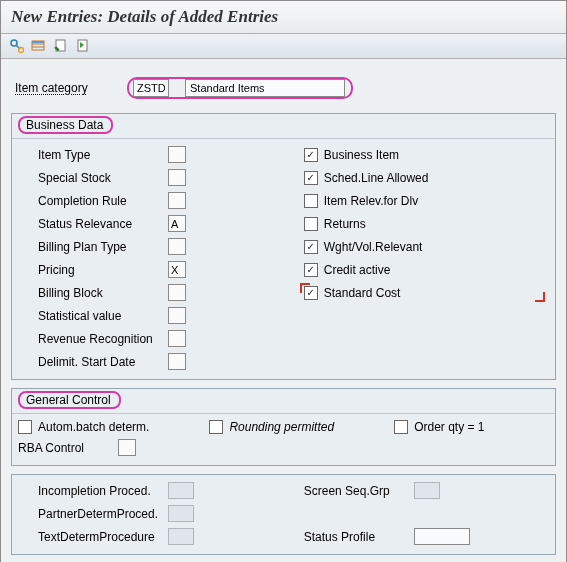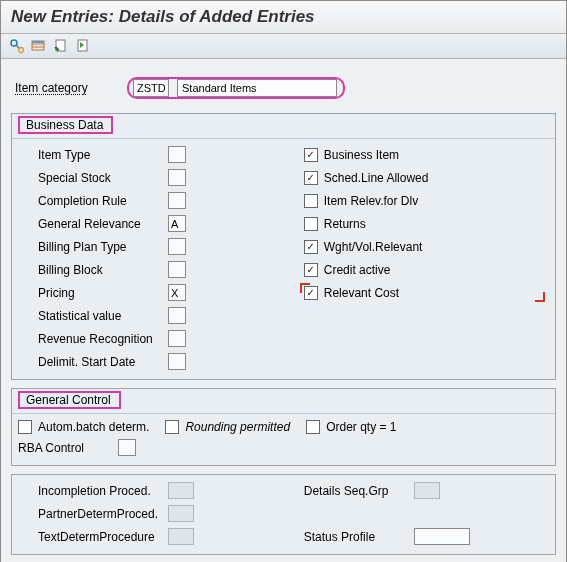--- a/index.html
+++ b/index.html
@@ -1,44 +1,44 @@
 <!DOCTYPE html>
 <html><head>
 <meta charset="utf-8">
 <style>
   * { box-sizing: border-box; margin: 0; padding: 0; }
   body { font-family: Arial, sans-serif; font-size: 12px; background: #f5f5f5; width: 567px; }
   .window { border: 1px solid #8c8c8c; background: #eef1f4; }
   .titlebar { background: linear-gradient(#f8f8fa, #e8ecef); border-bottom: 1px solid #b0b0b0; padding: 6px 10px; }
-  .title { font-size: 17px; font-style: italic; font-weight: bold; color: #333; }
+  .title { font-size: 17px; font-style: italic; font-weight: bold; color: #333; font-family: Liberation Serif, serif; }
   .toolbar { background: linear-gradient(#eef2f6, #dde4eb); padding: 4px 8px; border-bottom: 1px solid #b0b0b0; display: flex; gap: 6px; align-items: center; }
   .tbtn { width: 16px; height: 16px; display: inline-flex; align-items: center; justify-content: center; cursor: pointer; }
   .content { padding: 8px 10px; background: #eef1f4; }
   .toprow { display: flex; align-items: center; gap: 8px; margin: 10px 2px 14px 0; }
   .toprow .lbl { width: 108px; text-decoration: underline dotted; text-underline-offset: 2px; padding-left: 4px; }
   .shortinput { width: 36px; height: 18px; border: 1px solid #888; background: #fafbfd; font-size: 11px; padding: 1px 3px; }
   .linput { width: 160px; height: 18px; border: 1px solid #888; background: #fafbfd; padding: 0 4px; font-size: 11px; }
-  .pink-circle { border: 2px solid #d63aa5; border-radius: 10px; padding: 0px 6px 0px 4px; display: inline-flex; align-items: flex-end; gap: 8px; }
-  .pink-label { border: 2px solid #d63aa5; border-radius: 0; padding: 0 8px 0 6px; display: inline-block; }
+  .pink-circle { border: 2px solid #d63aa5; border-radius: 10px; padding: 0px 6px 0px 4px; display: inline-flex; align-items: flex-end; gap: 16px; }
+  .pink-label { border: 2px solid #d63aa5; border-radius: 8px; padding: 0 8px 0 6px; display: inline-block; }
   .groupbox { border: 1px solid #9aa6af; background: #e9eef2; margin-bottom: 8px; }
   .grouphdr { padding: 3px 6px; border-bottom: 1px solid #c0c7ce; position: relative; }
   .grouphdr .pink-label { position: relative; top: -1px; }
   .groupbody { padding: 4px 6px 6px 6px; }
   .twocol { display: flex; margin-left: 20px; }
   .coll { width: 52%; }
   .colr { width: 48%; }
   .frow { display: flex; align-items: center; height: 23px; }
   .frow .fl { width: 130px; }
   .smallbox { width: 18px; height: 17px; border: 1px solid #888; background: #fafbfd; font-size: 11px; text-align: left; padding: 0 2px; }
   .chk { width: 14px; height: 14px; border: 1px solid #666; background: #fff; margin-right: 6px; display: inline-flex; align-items: center; justify-content: center; font-size: 10px; color: #223; }
   .hl-red { position: relative; }
   .hl-red::before, .hl-red::after { content: ""; position: absolute; width: 8px; height: 8px; border: 2px solid #d4311e; }
   .hl-red::before { left: -4px; top: 2px; border-right: none; border-bottom: none; }
   .hl-red::after { right: 4px; bottom: 2px; border-left: none; border-top: none; }
-  .genrow { display: flex; gap: 16px; align-items: center; padding: 2px 0; }
+  .genrow { display: flex; gap: 60px; align-items: center; padding: 2px 0; }
   .readonlybox { width: 26px; height: 17px; border: 1px solid #b0b6bb; background: #dfe5ea; }
   .tinput { width: 56px; height: 17px; border: 1px solid #888; background: #fafbfd; }
   svg { display: block; }
 </style>
 </head>
 <body>
 
 <div class="window">
   <div class="titlebar">
     <div class="title">New Entries: Details of Added Entries</div>
@@ -98,36 +98,36 @@
             </div>
           <div class="frow">
               <span class="fl">Special Stock</span>
               <input class="smallbox" value="" style="">
             </div>
           <div class="frow">
               <span class="fl">Completion Rule</span>
               <input class="smallbox" value="" style="">
             </div>
           <div class="frow">
-              <span class="fl">General Relevance</span>
+              <span class="fl">Status Relevance</span>
               <input class="smallbox" value="A" style="">
             </div>
           <div class="frow">
               <span class="fl">Billing Plan Type</span>
-              <input class="smallbox" value="" style="">
-            </div>
-          <div class="frow">
-              <span class="fl">Billing Block</span>
               <input class="smallbox" value="" style="">
             </div>
           <div class="frow">
               <span class="fl">Pricing</span>
               <input class="smallbox" value="X" style="">
             </div>
           <div class="frow">
+              <span class="fl">Billing Block</span>
+              <input class="smallbox" value="" style="">
+            </div>
+          <div class="frow">
               <span class="fl">Statistical value</span>
               <input class="smallbox" value="" style="">
             </div>
           <div class="frow">
               <span class="fl">Revenue Recognition</span>
               <input class="smallbox" value="" style="">
             </div>
           <div class="frow">
               <span class="fl">Delimit. Start Date</span>
               <input class="smallbox" value="" style="">
@@ -153,21 +153,21 @@
           <div class="frow">
               <span class="chk">✓</span>
               <span>Wght/Vol.Relevant</span>
             </div>
           <div class="frow">
               <span class="chk">✓</span>
               <span>Credit active</span>
             </div>
           <div class="frow hl-red">
               <span class="chk">✓</span>
-              <span>Relevant Cost</span>
+              <span>Standard Cost</span>
             </div>
         </div>
       </div>
     </div>
 
     <div class="groupbox">
       <div class="grouphdr">
         <span class="pink-label">General Control</span>
       </div>
       <div class="groupbody">
@@ -203,21 +203,21 @@
               <span class="fl">PartnerDetermProced.</span>
               <span class="readonlybox"></span>
             </div>
           <div class="frow">
               <span class="fl">TextDetermProcedure</span>
               <span class="readonlybox"></span>
             </div>
         </div>
         <div class="colr">
           <div class="frow">
-              <span class="fl" style="width:110px">Details Seq.Grp</span>
+              <span class="fl" style="width:110px">Screen Seq.Grp</span>
               <span class="readonlybox"></span>
             </div>
           <div class="frow" style="height:23px"></div>
           <div class="frow">
               <span class="fl" style="width:110px">Status Profile</span>
               <input class="tinput" style="">
             </div>
         </div>
       </div>
     </div>

